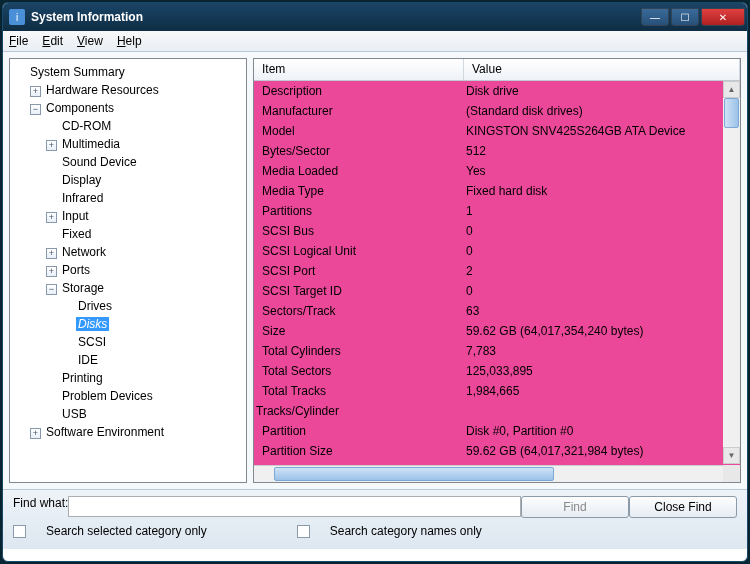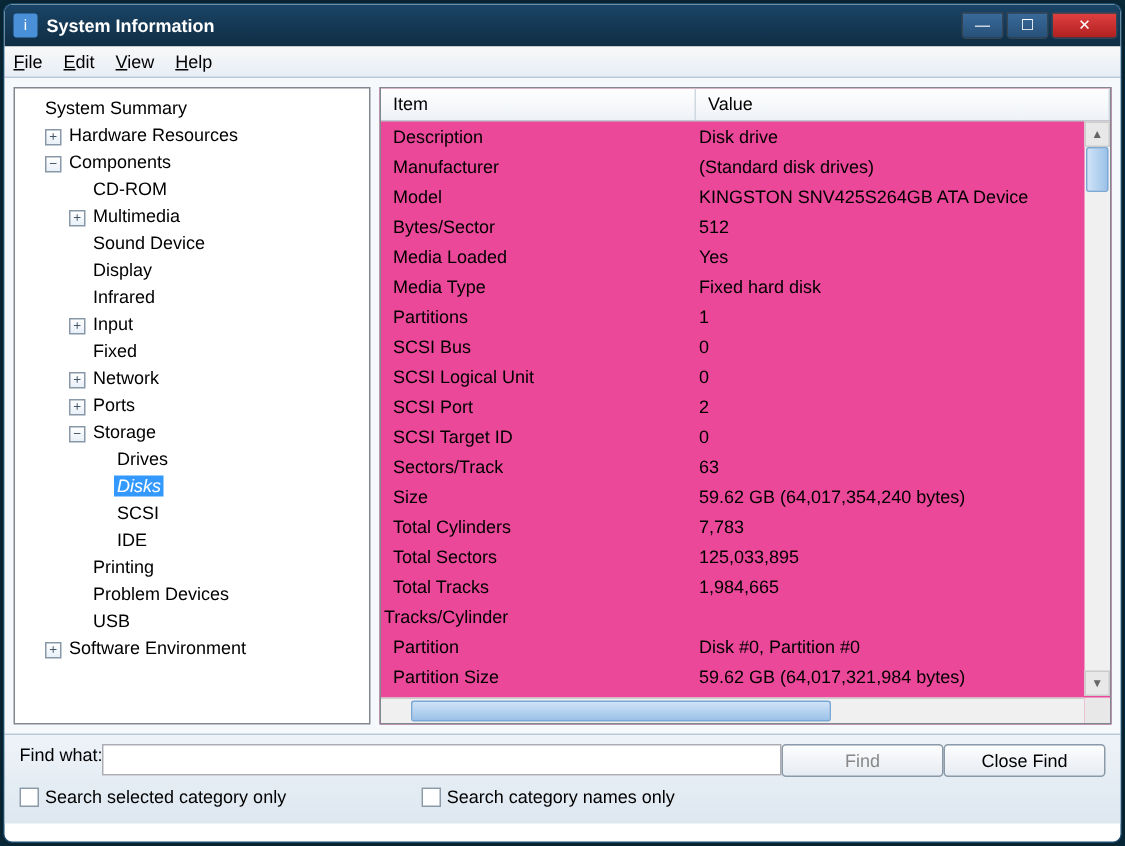--- a/index.html
+++ b/index.html
@@ -64,21 +64,21 @@
             border-top: 1px solid #b8c8d8; padding: 6px 10px; }
   .findrow { display: flex; gap: 0; margin-bottom: 6px; }
   .findrow label { white-space: nowrap; }
   .findrow input[type=text] { flex: 1; height: 21px; border: 1px solid #abadb3;
                               padding: 0 4px; }
   .btn { width: 108px; height: 22px; border: 1px solid #8a9aa8;
          background: linear-gradient(#fdfdfd,#e6ecf3); border-radius: 3px;
          text-align: center; line-height: 20px; }
   .btn.disabled { color: #888; }
   .chkrow { display: flex; gap: 90px; }
-  .chk { display: flex; align-items: center; gap: 4px; }
+  .chk { display: flex; align-items: center; gap: 20px; }
   .chkbox { width: 13px; height: 13px; border: 1px solid #8a9aa8; background: #fff; }
   .corner { position:absolute; right:0; bottom:0; width:17px; height:17px;
             background:#e8e8e8; }
 </style>
 </head>
 <body>
 
 <div class="window">
 
   <div class="titlebar">

